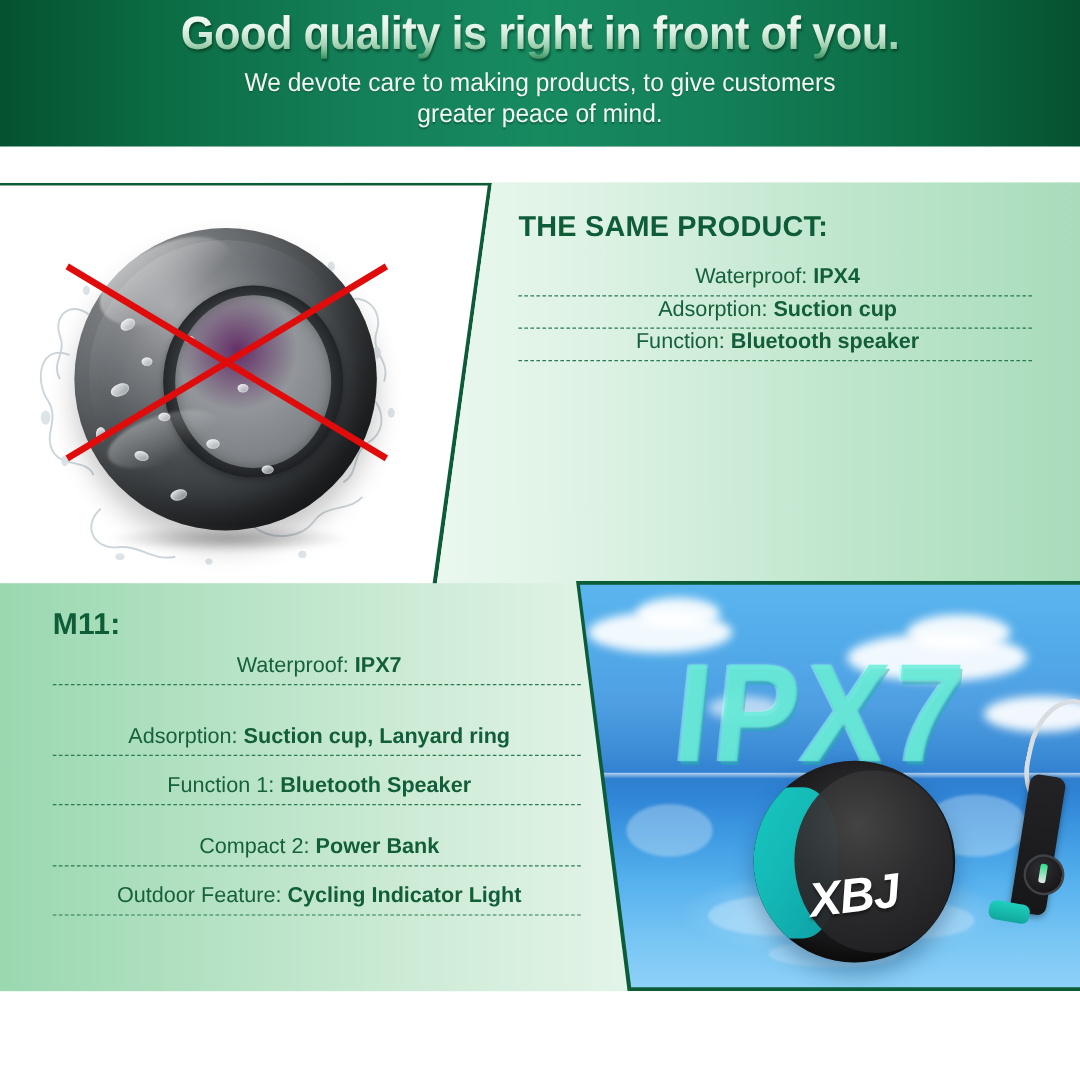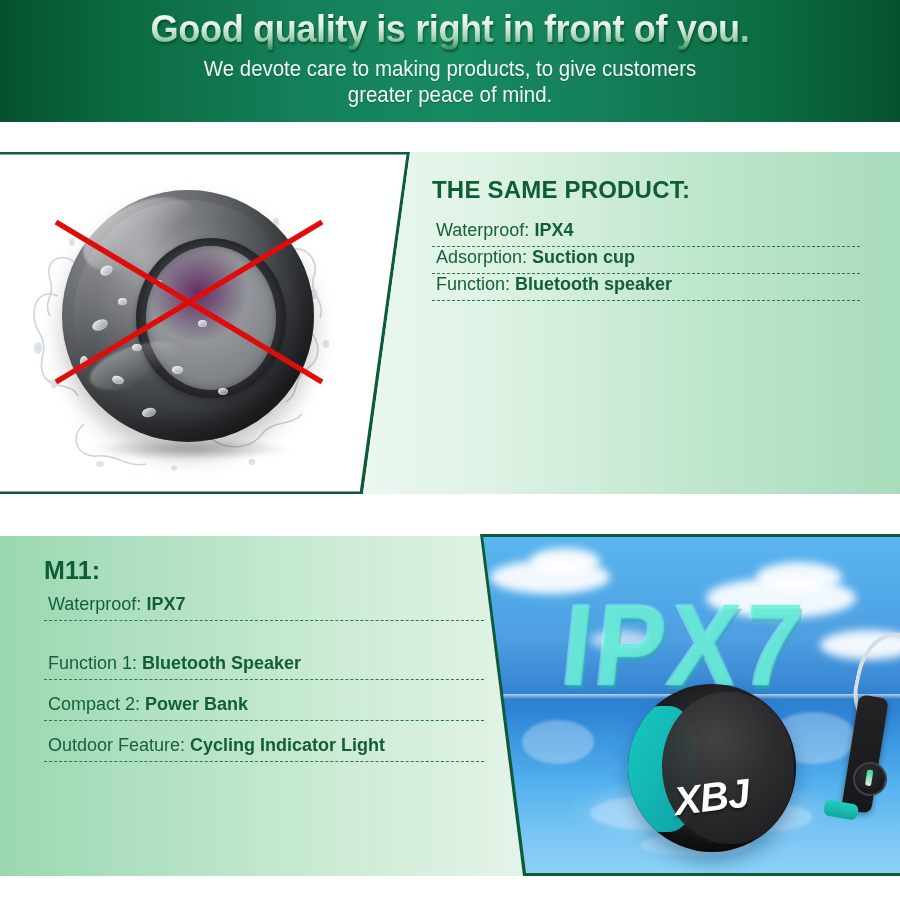--- a/index.html
+++ b/index.html
@@ -144,32 +144,33 @@
     position:absolute;left:432px;top:24px;width:428px;
   }
   .panel-heading{
     font-size:24px;font-weight:bold;color:#0e5c38;letter-spacing:.2px;
     margin:0 0 16px 0;
   }
   .spec-row{position:relative;}
   .spec-row .spec-text{
     font-size:18px;color:#16613c;white-space:nowrap;
     padding-left:4px;
+    text-align:center;
   }
   .spec-row .spec-text b{font-weight:bold;color:#125e39;}
   .spec-row .dashline{
     margin-top:5px;height:0;
     border-top:1.6px dashed #2a7a52;
   }
   .spec-list-top .spec-row{margin-bottom:0;}
   .spec-list-top .spec-row + .spec-row{}
 
   
   .section-bottom{
-    position:absolute;left:0;top:534px;width:900px;height:342px;
+    position:absolute;left:0;top:484px;width:900px;height:342px;
   }
   .specs-panel-bottom{
     position:absolute;left:0;top:2px;width:900px;height:340px;
     background:linear-gradient(90deg,#9ad8b0 0%, #b2e1c2 18%, #cdebd6 38%, #e3f4e8 58%, #f5fcf7 78%, #ffffff 100%);
   }
   
   .photo-frame-bottom{
     position:absolute;left:470px;top:0;width:430px;height:342px;
     clip-path:polygon(10px 0, 430px 0, 430px 342px, 53px 342px);
     background:#0d5c38;
@@ -379,22 +380,29 @@
       <div class="panel-heading" style="font-size:25px;margin-bottom:9px;">M11:</div>
 
       <div class="spec-row" style="margin-bottom:32px;">
         <div class="spec-text">
           <span>Waterproof:</span>
           <b>IPX7</b>
         </div>
         <div class="dashline"></div>
       </div>
 
-
       <div class="spec-row" style="margin-bottom:14px;">
+        <div class="spec-text">
+          <span>Adsorption:</span>
+          <b>Suction cup, Lanyard ring</b>
+        </div>
+        <div class="dashline"></div>
+      </div>
+
+      <div class="spec-row" style="margin-bottom:24px;">
         <div class="spec-text">
           <span>Function 1:</span>
           <b>Bluetooth Speaker</b>
         </div>
         <div class="dashline"></div>
       </div>
 
       <div class="spec-row" style="margin-bottom:14px;">
         <div class="spec-text">
           <span>Compact 2:</span>

